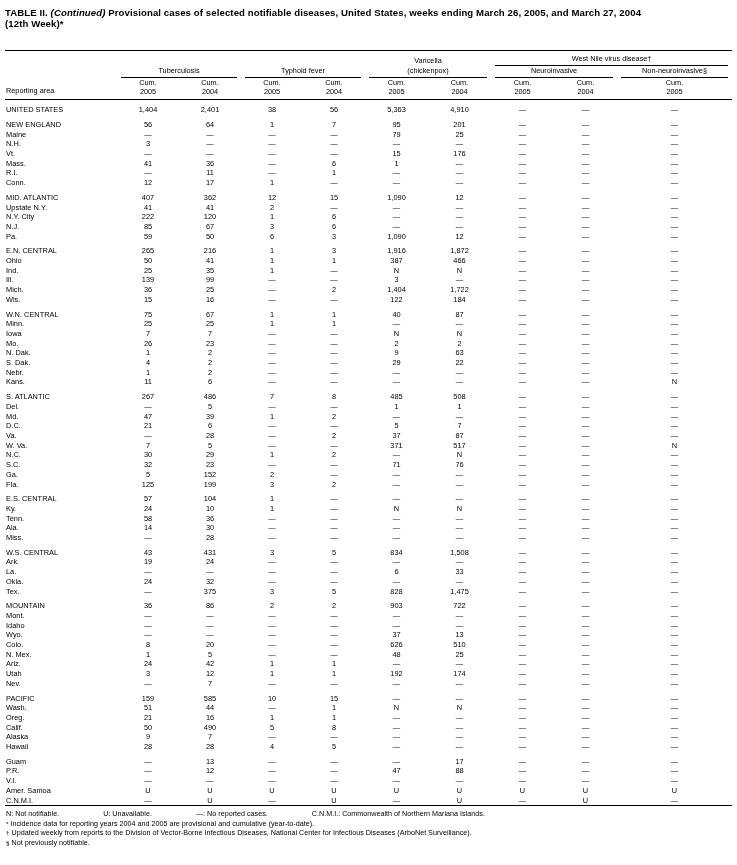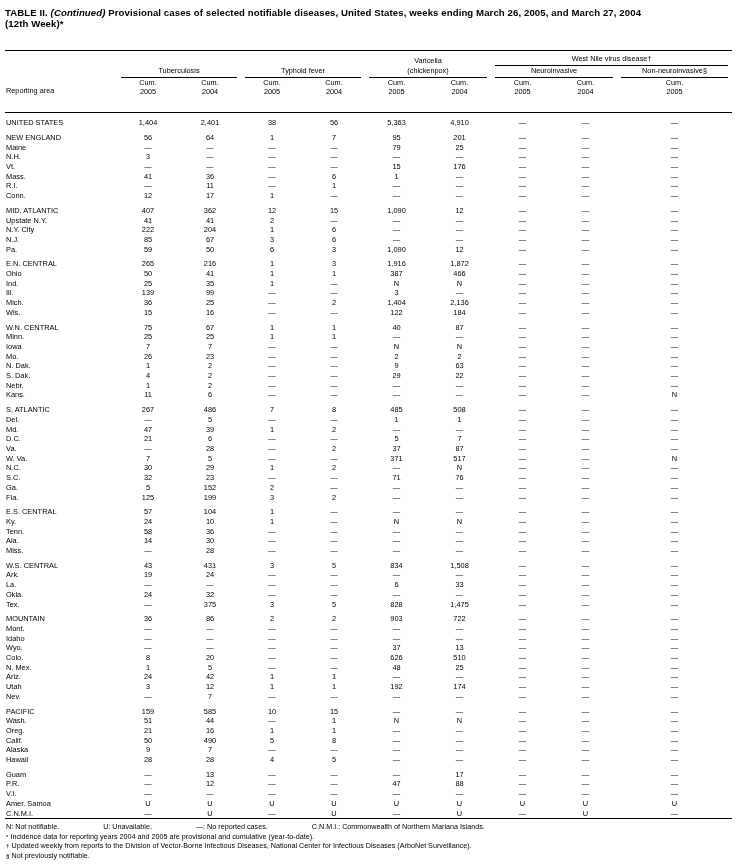--- a/index.html
+++ b/index.html
@@ -11,21 +11,21 @@
   .title { font-size: 9.6px; font-weight: bold; line-height: 11px; letter-spacing: 0.1px; }
   .title em { font-style: italic; }
 
   table.main {
     margin-top: 21px; width: 727px; border-collapse: collapse; table-layout: fixed;
     border-top: 1.4px solid #000; border-bottom: 1.2px solid #000;
   }
   thead td { font-size: 7.3px; line-height: 10px; text-align: center; vertical-align: bottom; padding: 0; font-weight: normal; }
   .grp { border-bottom: 1px solid #000; padding-bottom: 1px; margin: 0 4px; }
   .hrow1 td { padding-top: 3px; }
-  .hrow3 td { border-bottom: 1px solid #000; padding-bottom: 16px; padding-top: 1px; }
+  .hrow3 td { border-bottom: 1px solid #000; padding-bottom: 3px; padding-top: 1px; }
   .hrow3 .area-h { text-align: left; vertical-align: bottom; padding-left: 1px; }
   .ch { line-height: 8.6px; }
 
   tbody td { font-size: 7.4px; line-height: 9.7px; padding: 0; white-space: nowrap; }
   tbody td.area { text-align: left; padding-left: 1px; overflow: hidden; }
   tbody td.val { text-align: center; }
   tr.spacer td { height: 5px; line-height: 5px; font-size: 1px; }
 
   .footnotes { margin-top: 3px; font-size: 7.2px; line-height: 9.4px; padding-left: 1px; }
   .legend { display: flex; gap: 44px; }
@@ -221,21 +221,21 @@
           <td class="val">—</td>
           <td class="val">—</td>
           <td class="val">—</td>
           <td class="val">—</td>
           <td class="val">—</td>
           <td class="val">—</td>
         </tr>
         <tr>
           <td class="area">N.Y. City</td>
           <td class="val">222</td>
-          <td class="val">204</td>
+          <td class="val">120</td>
           <td class="val">1</td>
           <td class="val">6</td>
           <td class="val">—</td>
           <td class="val">—</td>
           <td class="val">—</td>
           <td class="val">—</td>
           <td class="val">—</td>
         </tr>
         <tr>
           <td class="area">N.J.</td>
@@ -312,21 +312,21 @@
           <td class="val">—</td>
           <td class="val">—</td>
         </tr>
         <tr>
           <td class="area">Mich.</td>
           <td class="val">36</td>
           <td class="val">25</td>
           <td class="val">—</td>
           <td class="val">2</td>
           <td class="val">1,404</td>
-          <td class="val">2,136</td>
+          <td class="val">1,722</td>
           <td class="val">—</td>
           <td class="val">—</td>
           <td class="val">—</td>
         </tr>
         <tr>
           <td class="area">Wis.</td>
           <td class="val">15</td>
           <td class="val">16</td>
           <td class="val">—</td>
           <td class="val">—</td>

